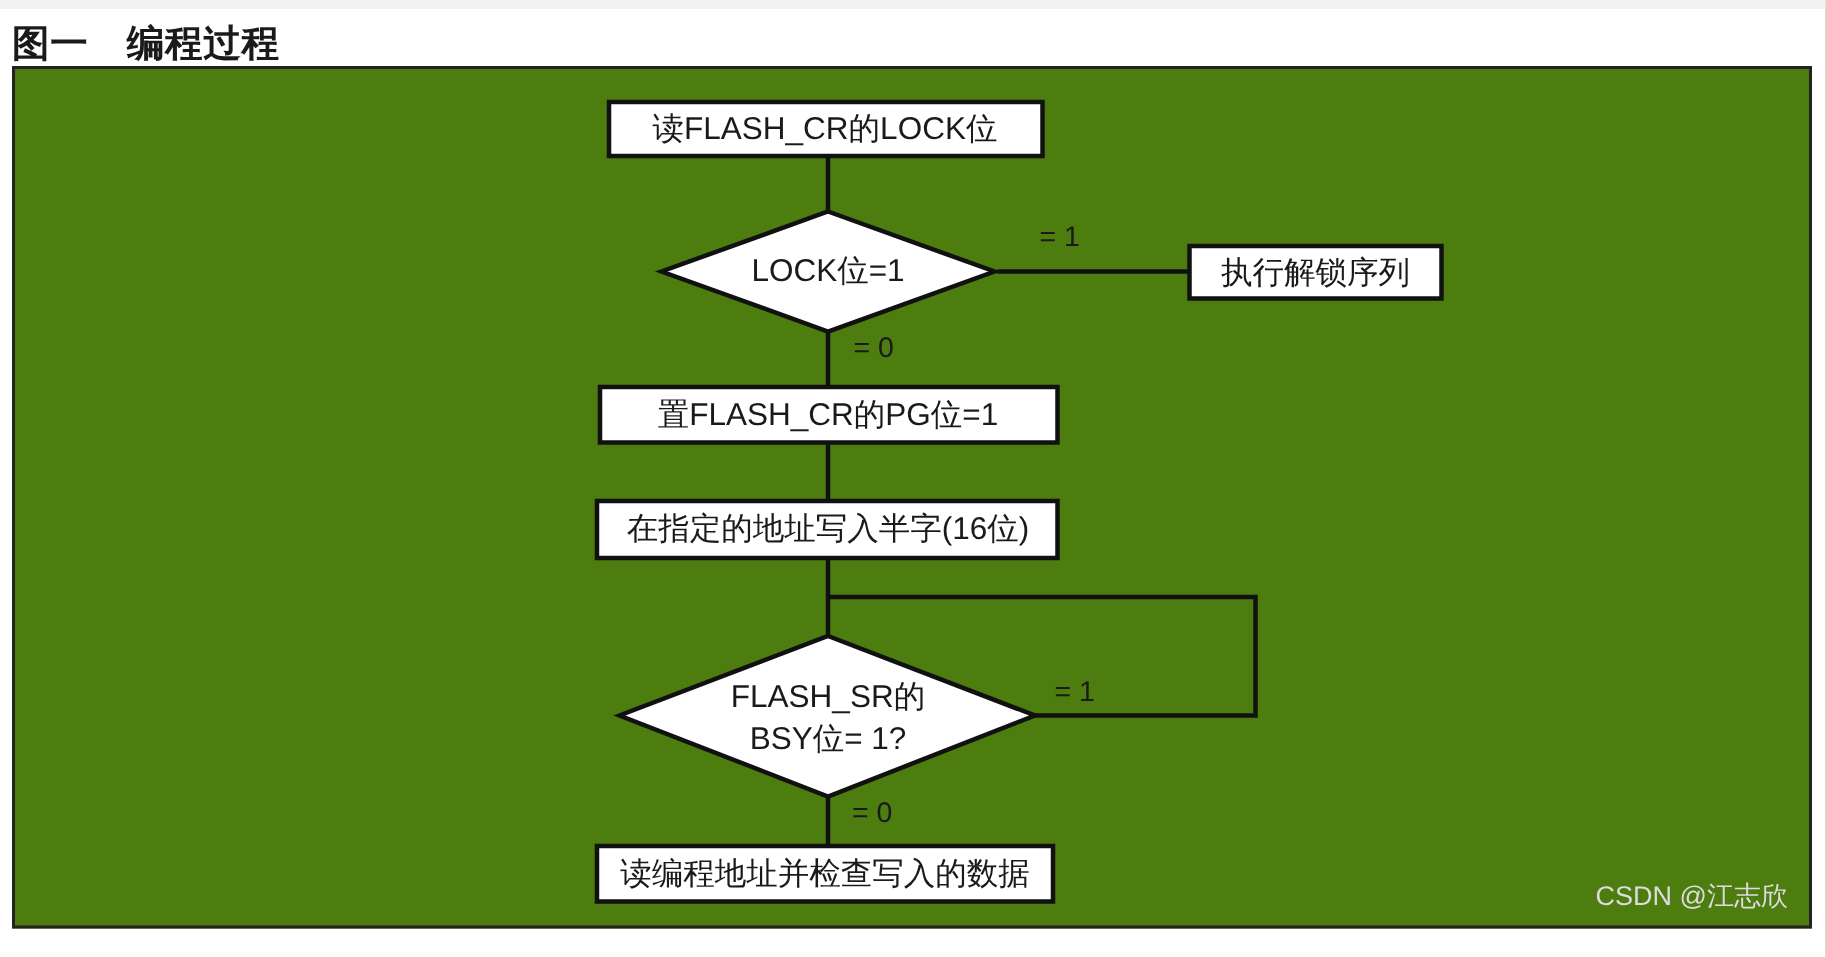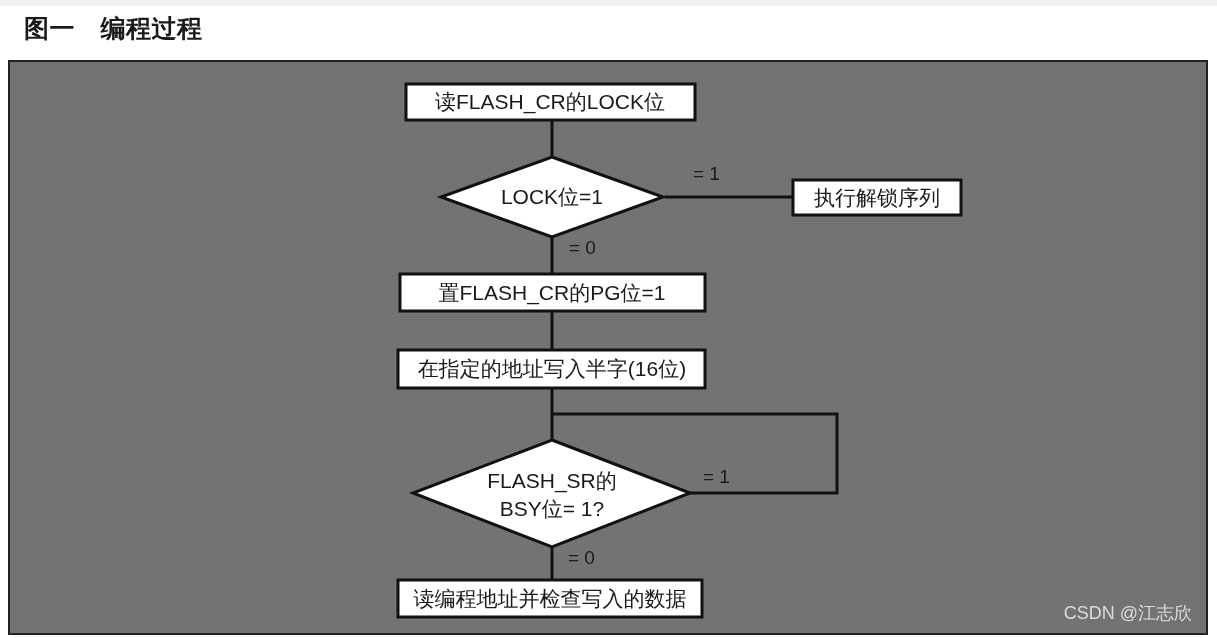--- a/index.html
+++ b/index.html
@@ -15,38 +15,38 @@
     font-family: "Liberation Sans", "DejaVu Sans", sans-serif;
   }
   #top-strip {
     position: absolute;
     left: 0; top: 0;
     width: 1217px; height: 6px;
     background: #f2f2f2;
   }
   #page-title {
     position: absolute;
-    left: 24px;
+    left: 8px;
     top: 12px;
     font-family: Liberation Mono, monospace;
     font-weight: bold;
     font-size: 25px;
     color: #1a1a1a;
     white-space: pre;
     letter-spacing: 0.5px;
     text-align: right;
   }
   #figure-frame {
     position: absolute;
     left: 8px;
-    top: 60px;
+    top: 44px;
     width: 1200px;
     height: 575px;
     border: 2px solid #222222;
-    background: #737373;
+    background: #4d7c0f;
     box-sizing: border-box;
     overflow: hidden;
   }
   #flow-svg {
     position: absolute;
     left: 0;
     top: 0;
   }
   .node-label {
     font-family: "Liberation Sans", "DejaVu Sans", sans-serif;

